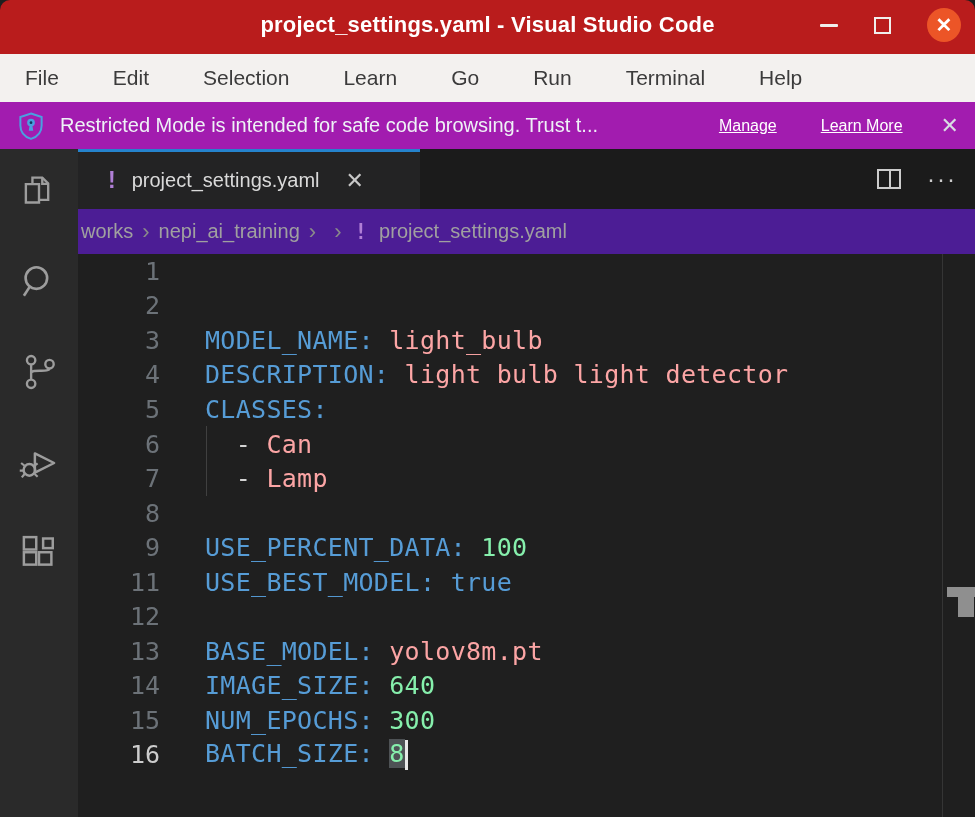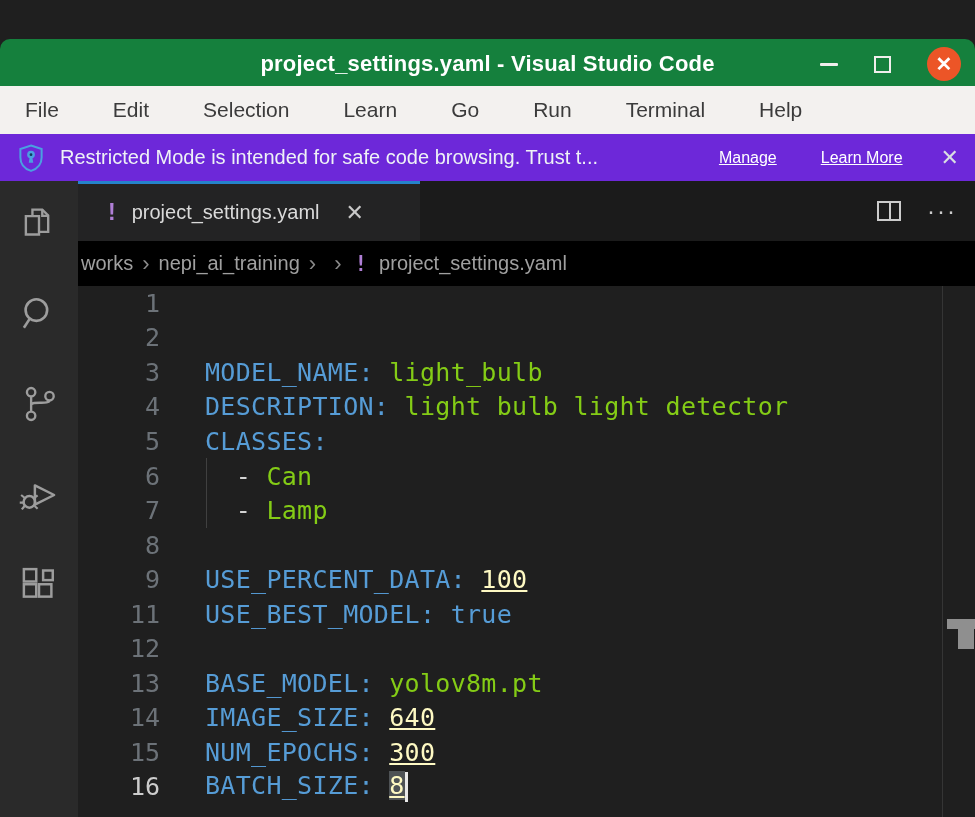--- a/index.html
+++ b/index.html
@@ -1,39 +1,39 @@
 <!DOCTYPE html>
 <html><head>
 <meta charset="utf-8">
 <style>
   * { margin:0; padding:0; box-sizing:border-box; }
   html,body { width:975px; height:817px; overflow:hidden; background:#1f1f1f;
               font-family:"Liberation Sans", sans-serif; }
 
   
-  .titlebar { position:relative; height:47px; background:#15803d;
-              border-radius:10px 10px 0 0;margin-top:39px; }
+  .titlebar { position:relative; height:54px; background:#b91c1c;
+              border-radius:10px 10px 0 0; }
   .titlebar .title { position:absolute; left:0; right:0; top:0; height:50px;
               display:flex; align-items:center; justify-content:center;
               color:#ffffff; font-size:22px; font-weight:bold; letter-spacing:.2px; }
   .win-controls { position:absolute; right:14px; top:0; height:50px;
               display:flex; align-items:center; gap:36px; }
   .btn-min { width:18px; height:3px; background:#f0eeec; border-radius:1px; }
   .btn-max { width:17px; height:17px; border:2px solid #f0eeec; }
   .btn-close { width:34px; height:34px; border-radius:50%; background:#ec5527;
               display:flex; align-items:center; justify-content:center;
               color:#ffffff; font-size:20px; font-weight:bold; line-height:1; }
 
   
   .menubar { height:48px; background:#f3f1ef; display:flex; align-items:center;
              padding-left:10px;gap:24px; }
   .menu-item { font-size:21px; color:#3b3b3b; padding:0 15px; cursor:default; }
 
   
-  .banner { height:47px; background:#6d28d9; display:flex; align-items:center;
+  .banner { height:47px; background:#a21caf; display:flex; align-items:center;
             padding:0 16px; color:#eef2f6; }
   .banner .shield { width:30px; height:30px; margin-right:14px; flex:0 0 auto; }
   .banner .msg { font-size:20px; white-space:nowrap; }
   .banner .links { margin-left:auto; display:flex; align-items:center; gap:44px; }
   .banner a { color:#ffffff; font-size:16px; text-decoration:underline; }
   .banner .close { margin-left:38px; font-size:22px; color:#d8dde2; }
 
   
   .main { display:flex; height:722px; }
   .activitybar { width:78px; background:#2a2a2a; display:flex; flex-direction:column;
@@ -50,38 +50,38 @@
   .tab .tab-label { color:#dadada; font-size:20px; white-space:nowrap; }
   .tab .tab-close { color:#c8c8c8; font-size:22px; margin-left:10px; }
   .tab-actions { margin-left:auto; display:flex; align-items:center; gap:26px;
                  padding-right:18px; color:#cccccc; }
   .split-ico { width:24px; height:20px; border:2px solid #cccccc; position:relative; }
   .split-ico::after { content:""; position:absolute; left:50%; top:0; bottom:0;
                  width:2px; background:#cccccc; }
   .more-ico { font-size:24px; letter-spacing:2px; color:#cccccc; }
 
   
-  .breadcrumbs { height:45px; background:#000000; display:flex; align-items:center;
+  .breadcrumbs { height:45px; background:#4c1d95; display:flex; align-items:center;
                  padding-left:3px; white-space:nowrap; overflow:hidden; }
   .crumb { color:#a0a0a0; font-size:20px; }
   .crumb-sep { color:#8a8a8a; font-size:22px; padding:0 9px; }
   .crumb-file-ico { color:#b07fd6; font-weight:bold; font-size:21px;
                  font-family:"DejaVu Sans Mono", monospace; padding:0 12px 0 4px; }
 
   
   .editor { position:relative; flex:1; background:#1f1f1f; overflow:hidden;
             font-family:"DejaVu Sans Mono", monospace; }
   .code-line { height:34.55px; display:flex; align-items:center; white-space:pre;
                font-size:25px; }
   .gutter { width:82px; flex:0 0 auto; text-align:right; color:#6c7278; }
   .code-text { padding-left:45px; letter-spacing:.3px; }
   .ln-active { color:#cccccc; }
   .tok-key { color:#569cd6; }
-  .tok-string { color:#84cc16; }
-  .tok-number { color:#fef9c3;text-decoration:underline; }
+  .tok-string { color:#fca5a5; }
+  .tok-number { color:#86efac; }
   .tok-boolean { color:#569cd6; }
   .tok-punct { color:#d4d4d4; }
   .tok-plain { color:#d4d4d4; }
   .tok-hl { background:#4e5255; }
   .cursor { display:inline-block; width:3px; height:30px; background:#e8e8e8;
             vertical-align:middle; }
   .indent-guide { position:absolute; left:128px; top:172px; width:1px; height:70px;
             background:#404040; }
   .overview-ruler { position:absolute; right:0; top:0; bottom:0; width:33px;
             border-left:1px solid #353535; }

